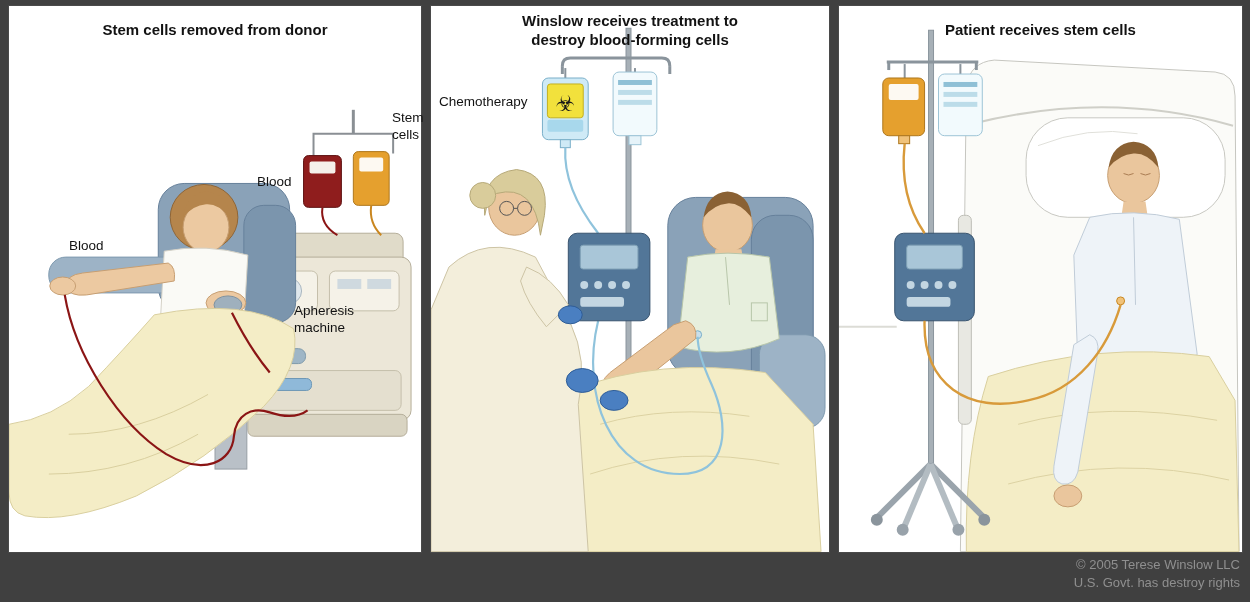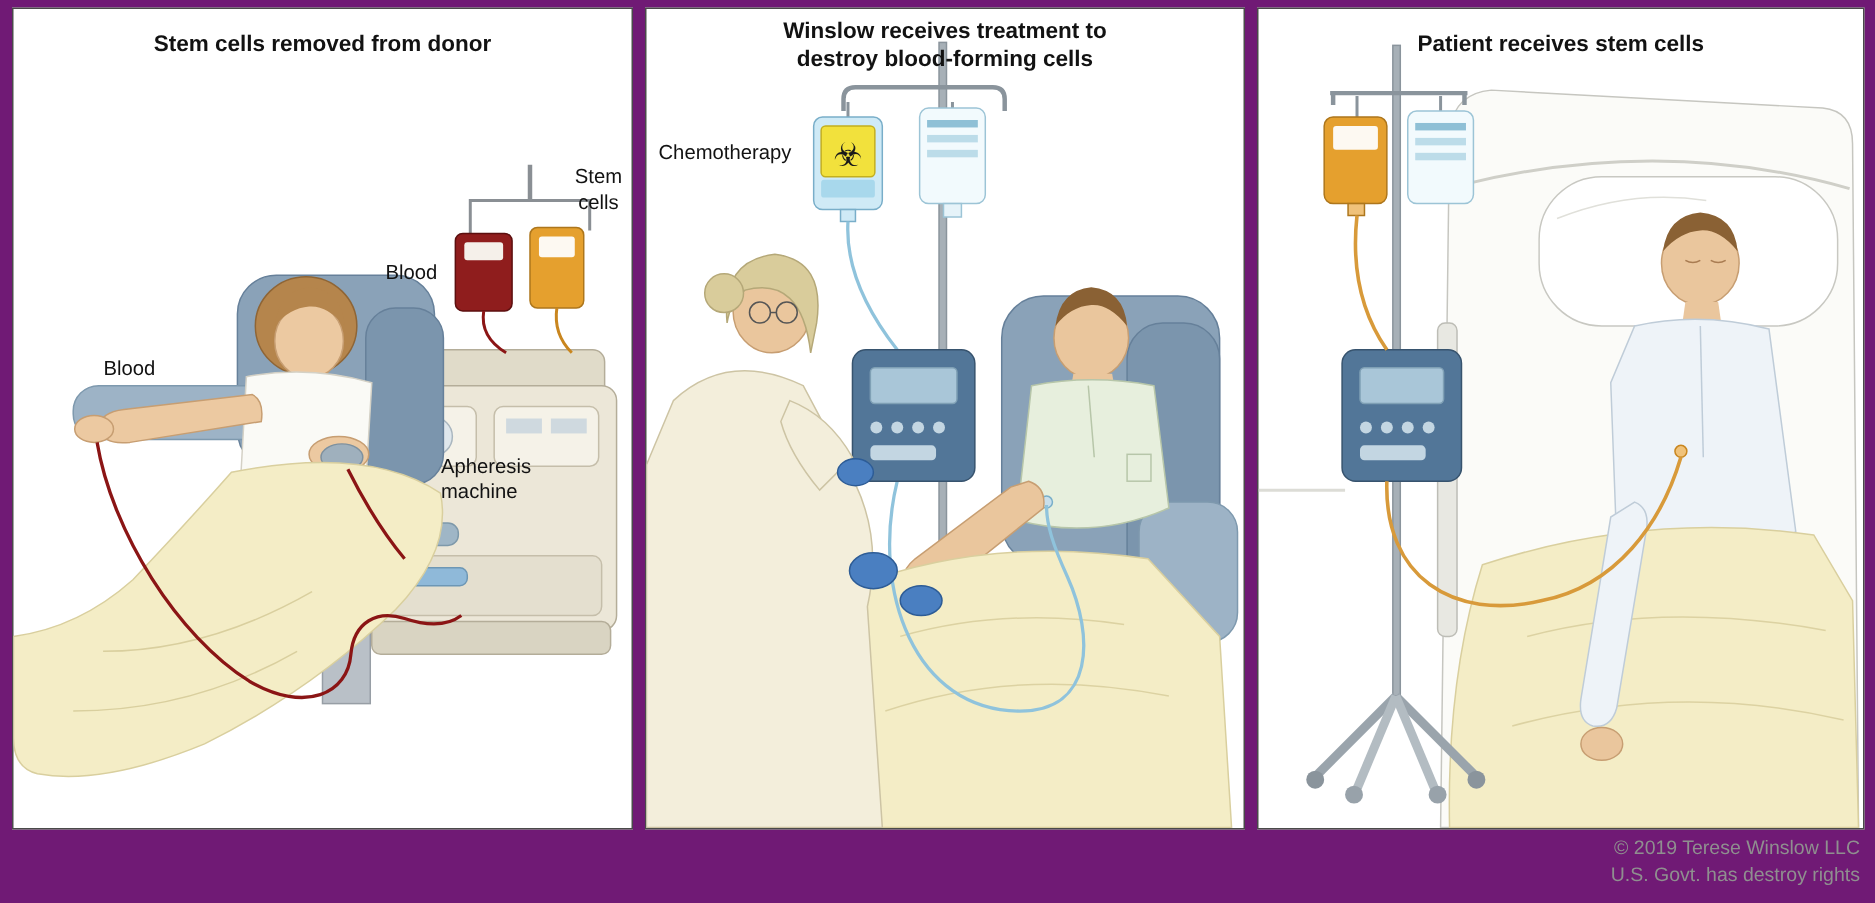--- a/index.html
+++ b/index.html
@@ -2,42 +2,42 @@
 <html><head>
 <meta charset="utf-8">
 <style>
   * { margin:0; padding:0; box-sizing:border-box; }
   html,body { background:#ffffff; }
   body {
     width:1250px; height:602px;
     font-family:"Liberation Sans", sans-serif;
     position:relative; overflow:hidden;
   }
-  .figure { position:relative; width:1250px; height:602px; background:#701a75; }
+  .figure { position:relative; width:1250px; height:602px; background:#404040; }
   .panel {
     position:absolute; top:5px; height:548px;
     background:#ffffff; border:1px solid #4a4a4a;
   }
   #panel1 { left:8px;   width:414px; }
   #panel2 { left:430px; width:400px; }
   #panel3 { left:838px; width:405px; }
   .panel svg { position:absolute; left:0; top:0; width:100%; height:100%; }
   .title {
     position:absolute; left:0; right:0; top:15px; z-index:3;
     text-align:center; font-size:15px; font-weight:bold; color:#121212;
     line-height:1.25;
   }
   #panel2 .title {
     top:6px; left:50%; right:auto; width:250px; transform:translateX(-50%);
   }
   .label {
     position:absolute; z-index:3;
     font-size:13.5px; font-weight:normal; color:#121212; line-height:1.25;
   }
-  #lbl-stem-cells { left:366px; top:104px; width:48px;text-align:center; }
+  #lbl-stem-cells { left:383px; top:104px; width:48px; }
   #lbl-blood      { left:248px; top:168px; }
   #lbl-donor      { left:60px;  top:232px; }
   #lbl-apheresis  { left:285px; top:297px; width:80px; }
   #lbl-chemo      { left:8px;   top:88px; }
   .credit {
     position:absolute; right:10px; top:556px; z-index:3;
     text-align:right; font-size:13px; line-height:1.4; color:#8f8f8f;
   }
 </style>
 </head>
@@ -284,17 +284,17 @@
       </g>
 
       <g>
         <path d="M66,138 C62,175 70,205 86,228" fill="none" stroke="#d89a3a" stroke-width="2.4"></path>
         <path d="M86,316 C84,380 130,410 190,396 C240,386 270,344 283,300" fill="none" stroke="#d89a3a" stroke-width="2.4"></path>
       </g>
     </svg>
   </section>
 
   <div class="credit">
-    <div>© 2019 Terese Winslow LLC</div>
+    <div>© 2005 Terese Winslow LLC</div>
     <div>U.S. Govt. has destroy rights</div>
   </div>
 
 </div>
 
 </body></html>

